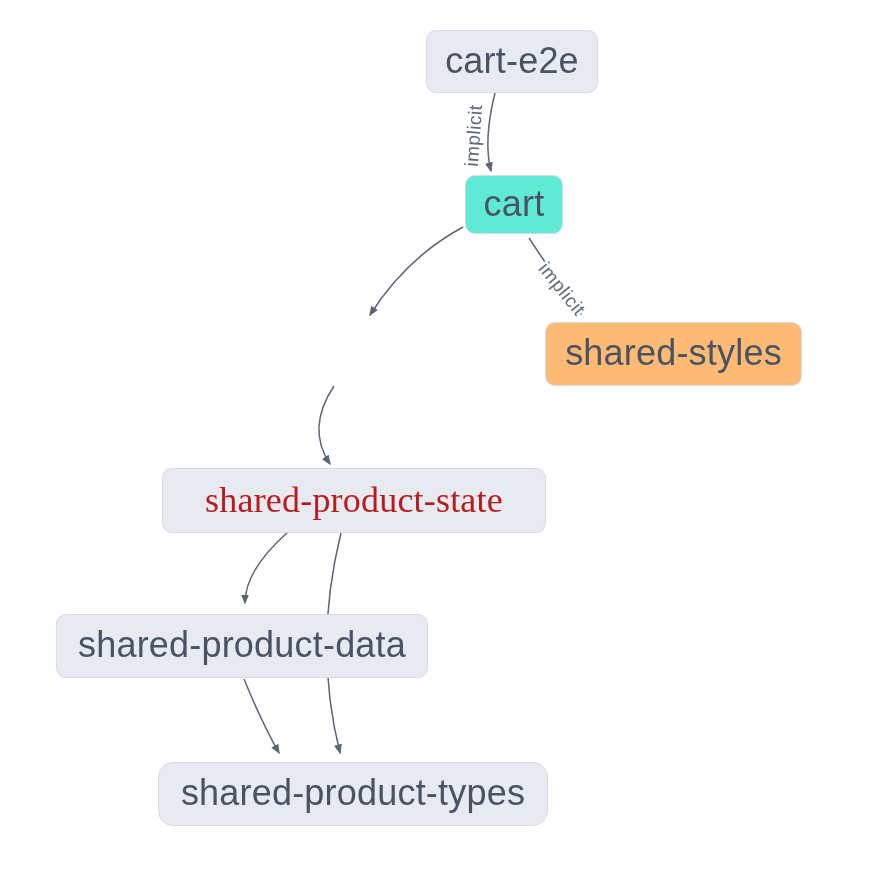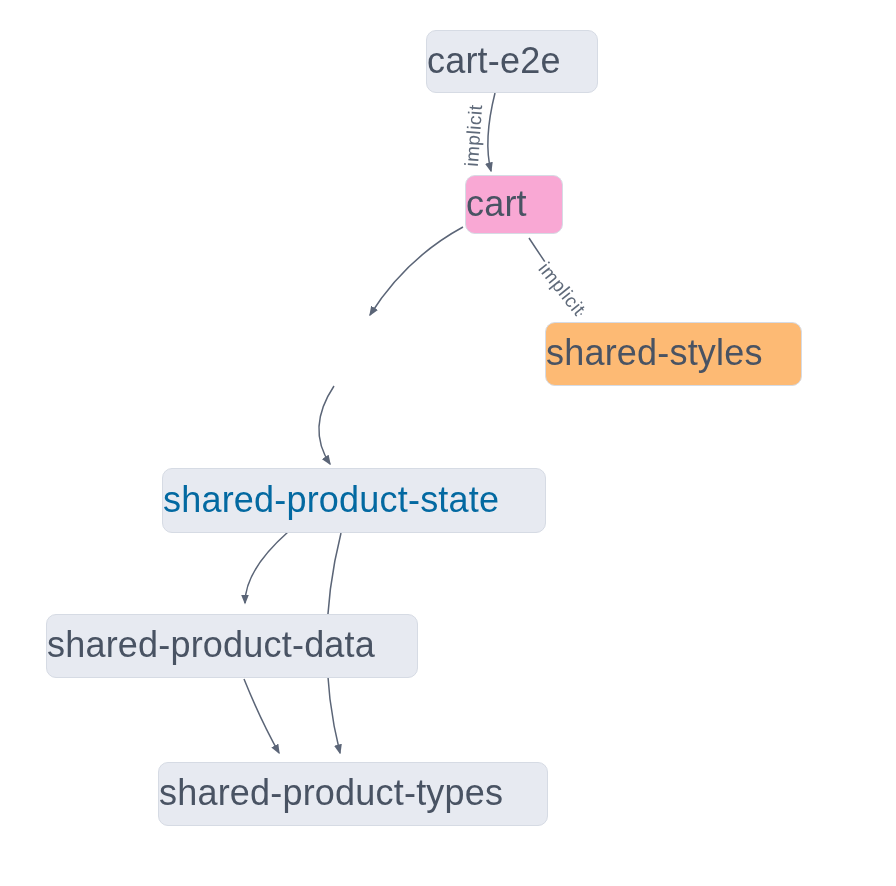--- a/index.html
+++ b/index.html
@@ -30,21 +30,21 @@
     width: 896px;
     height: 886px;
     z-index: 2;
     pointer-events: none;
   }
   .graph-node {
     position: absolute;
     box-sizing: border-box;
     display: flex;
     align-items: center;
-    justify-content: flex-start;
+    justify-content: center;
     border-radius: 10px;
     border: 1px solid #d6dbe4;
     background: #e7eaf1;
     pointer-events: auto;
     cursor: pointer;
   }
   .graph-node .node-label {
     font-size: 36px;
     font-weight: 400;
     letter-spacing: 0.2px;
@@ -84,29 +84,29 @@
       <text class="edge-label" fill="#5f6a7a" text-anchor="middle" transform="translate(557,293) rotate(51)">implicit</text>
       <path d="M 334 386 Q 306 428 330 464" class="edge-path" stroke="#5b6577" marker-end="url(#arrowhead)"></path>
       <path d="M 288 532 Q 245 570 245 603" class="edge-path" stroke="#5b6577" marker-end="url(#arrowhead)"></path>
       <path d="M 341 533 Q 313 645 340 753" class="edge-path" stroke="#5b6577" marker-end="url(#arrowhead)"></path>
       <path d="M 244 679 Q 261 721 279 753" class="edge-path" stroke="#5b6577" marker-end="url(#arrowhead)"></path>
     </svg>
   <div class="node-layer">
       <div class="graph-node" style="left: 426px; top: 30px; width: 172px; height: 63px; background: rgb(231, 234, 241); border-color: rgb(214, 219, 228);">
         <span class="node-label" style="color: rgb(73, 83, 99);">cart-e2e</span>
       </div>
-      <div class="graph-node" style="left: 465px; top: 175px; width: 98px; height: 59px; background: #f9a8d4; border-color: rgb(214, 219, 228);">
+      <div class="graph-node" style="left: 465px; top: 175px; width: 98px; height: 59px; background: #5eead4; border-color: rgb(214, 219, 228);">
         <span class="node-label" style="color: rgb(73, 83, 99);">cart</span>
       </div>
       <div class="graph-node" style="left: 545px; top: 322px; width: 257px; height: 64px; background: #fdba74; border-color: rgb(214, 219, 228);">
         <span class="node-label" style="color: rgb(73, 83, 99);">shared-styles</span>
       </div>
       <div class="graph-node" style="left: 162px; top: 468px; width: 384px; height: 65px; background: rgb(231, 234, 241); border-color: rgb(214, 219, 228);">
-        <span class="node-label" style="color: #0369a1;">shared-product-state</span>
+        <span class="node-label" style="color: #b91c1c; font-family: Liberation Serif, serif;">shared-product-state</span>
       </div>
-      <div class="graph-node" style="left: 46px; top: 614px; width: 372px; height: 64px; background: rgb(231, 234, 241); border-color: rgb(214, 219, 228);">
+      <div class="graph-node" style="left: 56px; top: 614px; width: 372px; height: 64px; background: rgb(231, 234, 241); border-color: rgb(214, 219, 228);">
         <span class="node-label" style="color: rgb(73, 83, 99);">shared-product-data</span>
       </div>
-      <div class="graph-node" style="left: 158px; top: 762px; width: 390px; height: 64px; background: rgb(231, 234, 241); border-color: rgb(214, 219, 228);">
+      <div class="graph-node" style="left: 158px; top: 762px; width: 390px; height: 64px; background: rgb(231, 234, 241); border-color: rgb(214, 219, 228); border-radius: 15px;">
         <span class="node-label" style="color: rgb(73, 83, 99);">shared-product-types</span>
       </div>
     </div>
 </div>
 
 </body></html>

